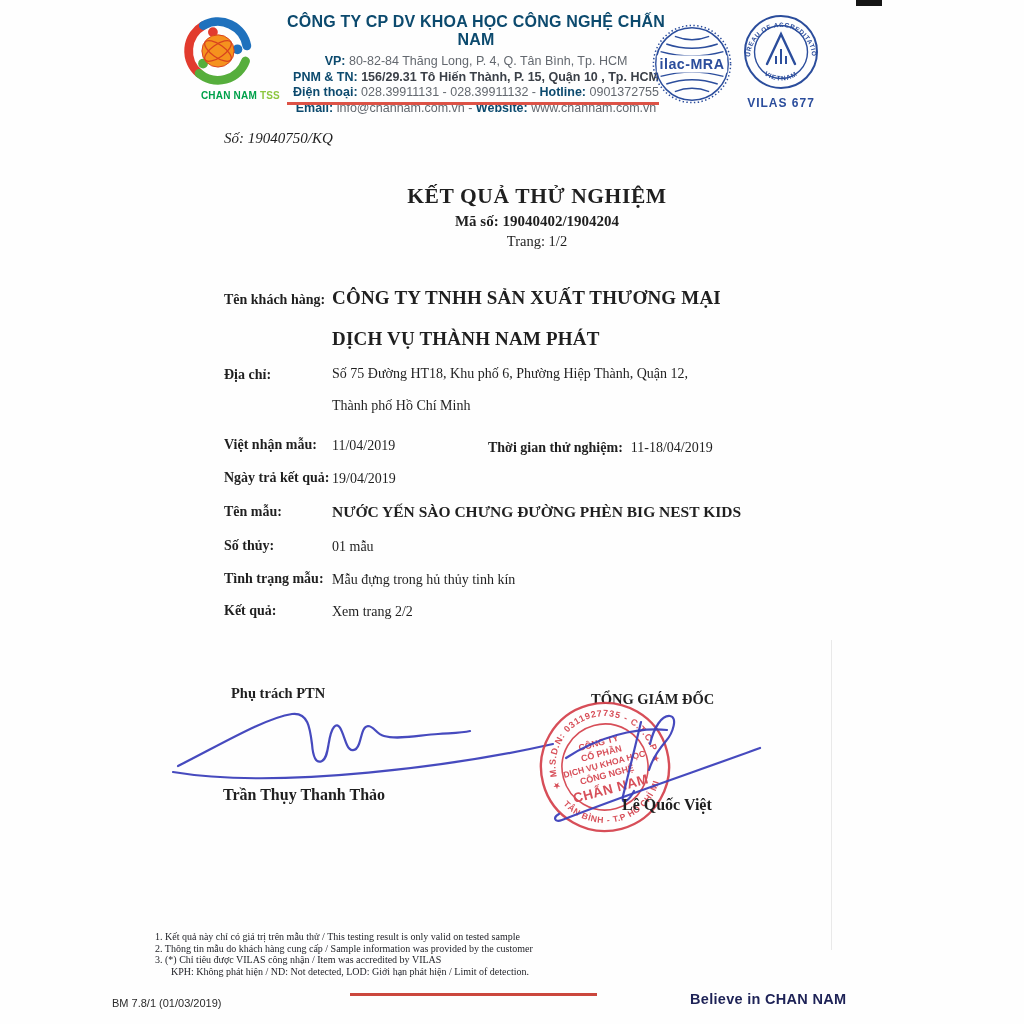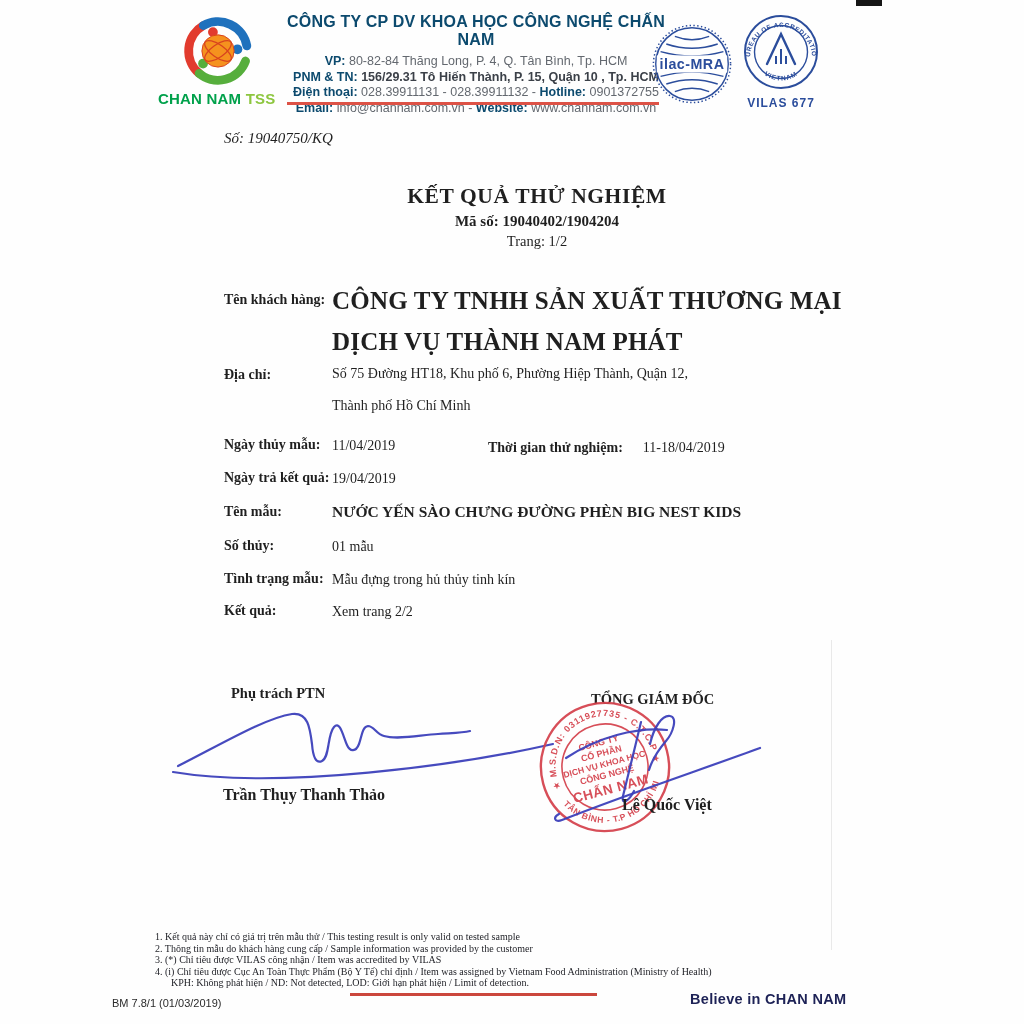--- a/index.html
+++ b/index.html
@@ -8,37 +8,37 @@
   .abs{position:absolute;}
   .sans{font-family:"Liberation Sans","DejaVu Sans",sans-serif;}
 
   
   .hdr-text{left:276px;top:13px;width:400px;text-align:center;}
   .hdr-company{font-size:16px;font-weight:bold;color:#0c4a6e;letter-spacing:0.2px;margin-bottom:5px;}
   .h-line{font-size:12.5px;line-height:15.6px;color:#63686f;}
   .h-line b{color:#0c4a6e;}
   .h-line.all-bold{color:#3b4048;font-weight:bold;}
   .hdr-sep{left:287px;top:102px;width:372px;height:3px;background:#dd5246;}
-  .logo-caption{left:158px;top:90px;width:122px;text-align:left;font-size:15px;font-weight:bold;letter-spacing:0.2px;}
+  .logo-caption{left:158px;top:90px;width:122px;text-align:right;font-size:10px;font-weight:bold;letter-spacing:0.2px;}
   .logo-caption .cn{color:#00a14b;}
   .logo-caption .tss{color:#8dc63f;}
   .top-dash{left:856px;top:0;width:26px;height:6px;background:#161616;}
 
   
   .doc-number{left:224px;top:130px;font-style:italic;font-size:15px;}
   .title-block{left:287px;top:184px;width:500px;text-align:center;}
   .doc-title{font-size:21.5px;font-weight:bold;letter-spacing:0.6px;}
   .doc-code{font-size:15px;font-weight:bold;margin-top:4px;}
   .doc-page-no{font-size:14.5px;margin-top:3px;}
 
   .lbl{font-weight:bold;font-size:14px;}
   .val{font-size:14px;}
-  .val-strong{font-weight:bold;font-size:25px;letter-spacing:0.2px;}
+  .val-strong{font-weight:bold;font-size:19px;letter-spacing:0.2px;}
   .val-bold{font-weight:bold;font-size:15.5px;}
-  .inline-pair .val{margin-left:16px;}
+  .inline-pair .val{margin-left:4px;}
 
   .sig-title{font-weight:bold;font-size:14.5px;}
   .sig-name{font-weight:bold;font-size:16px;}
 
   svg{display:block;}
   .sig-stroke{fill:none;stroke:#3c40ba;stroke-width:2.2;stroke-linecap:round;stroke-linejoin:round;opacity:0.95;}
 
   
   .footnotes{left:155px;top:931px;width:650px;font-size:10px;line-height:11.6px;color:#23242a;}
   .footnotes .indent{padding-left:16px;}
@@ -144,21 +144,21 @@
   </div>
 
   <div class="abs lbl" style="left:224px;top:292px">Tên khách hàng:</div>
   <div class="abs val-strong" style="left:332px;top:287px">CÔNG TY TNHH SẢN XUẤT THƯƠNG MẠI</div>
   <div class="abs val-strong" style="left:332px;top:328px">DỊCH VỤ THÀNH NAM PHÁT</div>
 
   <div class="abs lbl" style="left:224px;top:367px">Địa chỉ:</div>
   <div class="abs val" style="left:332px;top:366px">Số 75 Đường HT18, Khu phố 6, Phường Hiệp Thành, Quận 12,</div>
   <div class="abs val" style="left:332px;top:398px">Thành phố Hồ Chí Minh</div>
 
-  <div class="abs lbl" style="left:224px;top:437px">Ngày thủy mẫu:</div>
+  <div class="abs lbl" style="left:224px;top:437px">Việt nhận mẫu:</div>
   <div class="abs val" style="left:332px;top:438px">11/04/2019</div>
   <div class="abs inline-pair" style="left:488px;top:438px">
     <span class="lbl">Thời gian thử nghiệm:</span>
     <span class="val">11-18/04/2019</span>
   </div>
 
   <div class="abs lbl" style="left:224px;top:470px">Ngày trả kết quả:</div>
   <div class="abs val" style="left:332px;top:471px">19/04/2019</div>
 
   <div class="abs lbl" style="left:224px;top:504px">Tên mẫu:</div>
@@ -214,21 +214,20 @@
 
   <div class="abs sig-name" style="left:223px;top:786px">Trần Thụy Thanh Thảo</div>
   <div class="abs sig-name" style="left:622px;top:796px">Lê Quốc Việt</div>
 
   <div class="abs scan-line"></div>
 
   <div class="abs footnotes">
     <div>1.  Kết quả này chỉ có giá trị trên mẫu thử / This testing result is only valid on tested sample</div>
     <div>2. Thông tin mẫu do khách hàng cung cấp / Sample information was provided by the customer</div>
     <div>3. (*) Chỉ tiêu được VILAS công nhận / Item was accredited by VILAS</div>
-    <div>4. (i) Chỉ tiêu được Cục An Toàn Thực Phẩm (Bộ Y Tế) chỉ định / Item was assigned by Vietnam Food Administration (Ministry of Health)</div>
     <div class="indent">KPH: Không phát hiện / ND: Not detected, LOD: Giới hạn phát hiện / Limit of detection.</div>
   </div>
 
   <div class="abs form-code sans">BM 7.8/1 (01/03/2019)</div>
   <div class="abs red-underline"></div>
   <div class="abs slogan sans">
     <span>Believe in </span><span>CHAN NAM</span>
   </div>
 
 </div>

